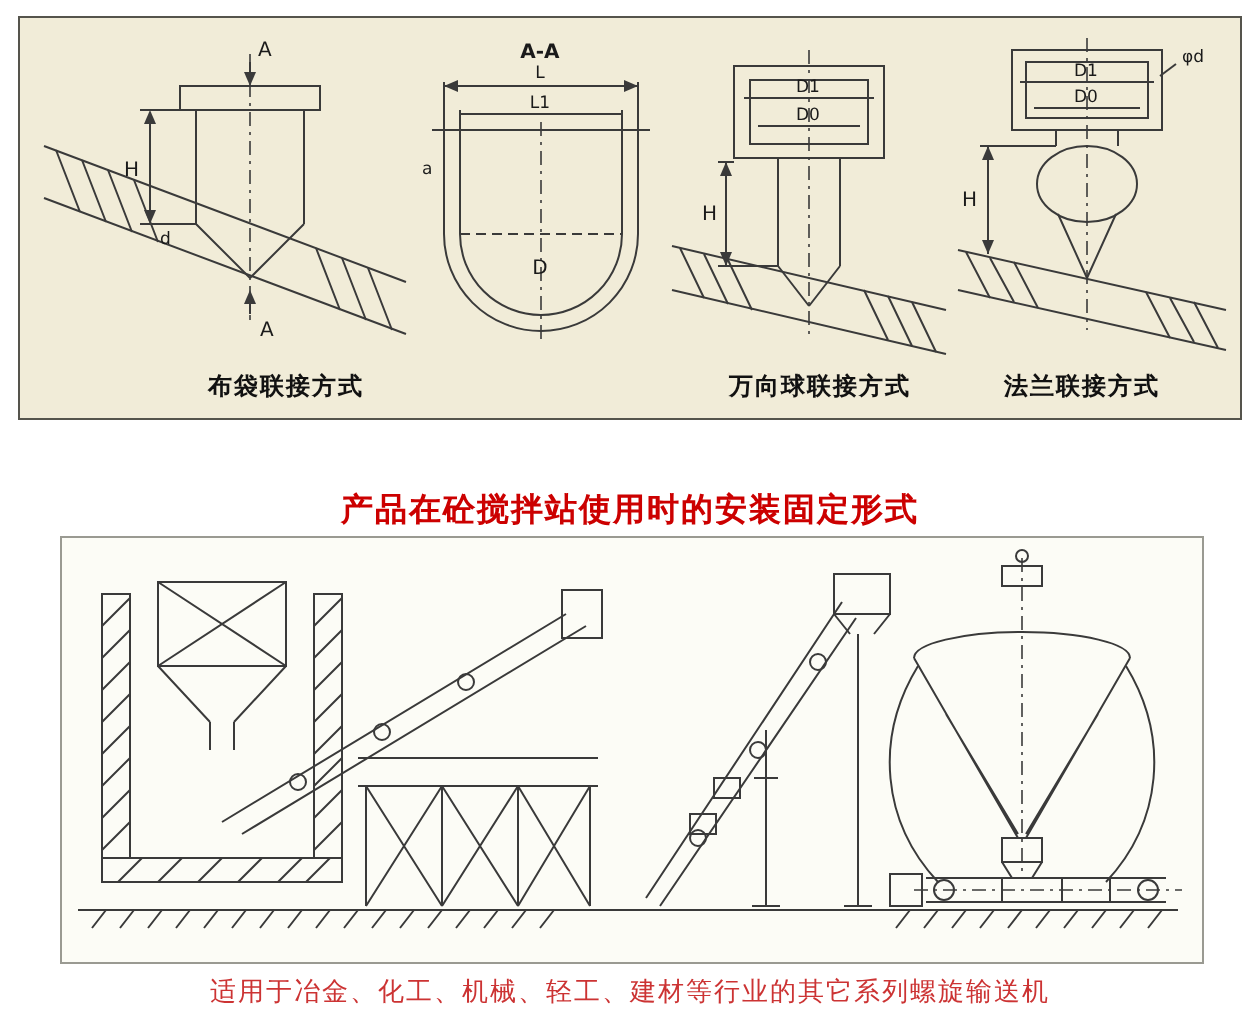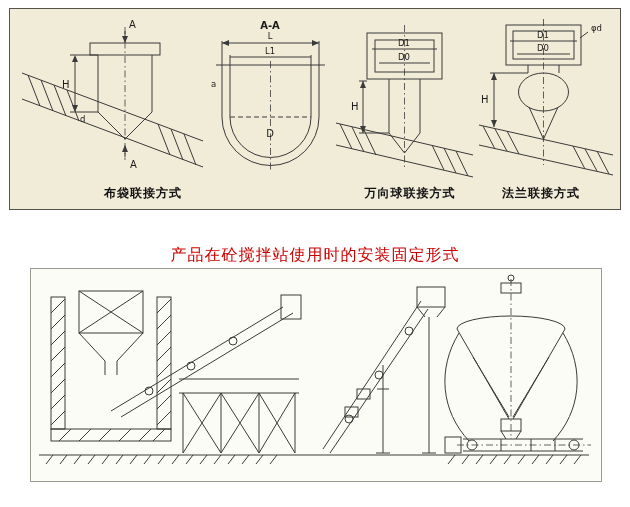--- a/index.html
+++ b/index.html
@@ -20,21 +20,21 @@
   }
   svg.drawing { position:absolute; display:block; }
   svg.scene { display:block; }
 
   .caption {
     position:absolute; font-size:12px; font-weight:bold; color:#111;
     text-align:center; letter-spacing:1px; white-space:nowrap;
   }
   .section-title {
     position:absolute; left:0; top:245px; width:630px; text-align:center;
-    font-size:16px; font-weight:normal; color:#cc0000; letter-spacing:1px;
+    font-size:16px; font-weight:bold; color:#cc0000; letter-spacing:1px;
   }
   .footer-note {
     position:absolute; left:0; top:487px; width:630px; text-align:center;
     font-size:13px; color:#cc3333; letter-spacing:1px;
   }
 
   svg path, svg line, svg rect, svg circle, svg ellipse, svg polygon {
     fill:none; stroke:#3a3a3a; stroke-width:1;
   }
   svg .arrow { fill:#3a3a3a; stroke:none; }
@@ -220,14 +220,15 @@
       <g>
         <path class="cl" d="M426,176 L560,176"></path>
         <path d="M432,170 L552,170 M432,182 L552,182 M470,170 L470,182 M500,170 L500,182 M524,170 L524,182"></path>
         <circle cx="441" cy="176" r="5"></circle>
         <circle cx="543" cy="176" r="5"></circle>
         <rect x="414" y="168" width="16" height="16"></rect>
       </g>
     </svg>
   </div>
 
+  <div class="footer-note">适用于冶金、化工、机械、轻工、建材等行业的其它系列螺旋输送机</div>
 
 </div>
 
 </body></html>

